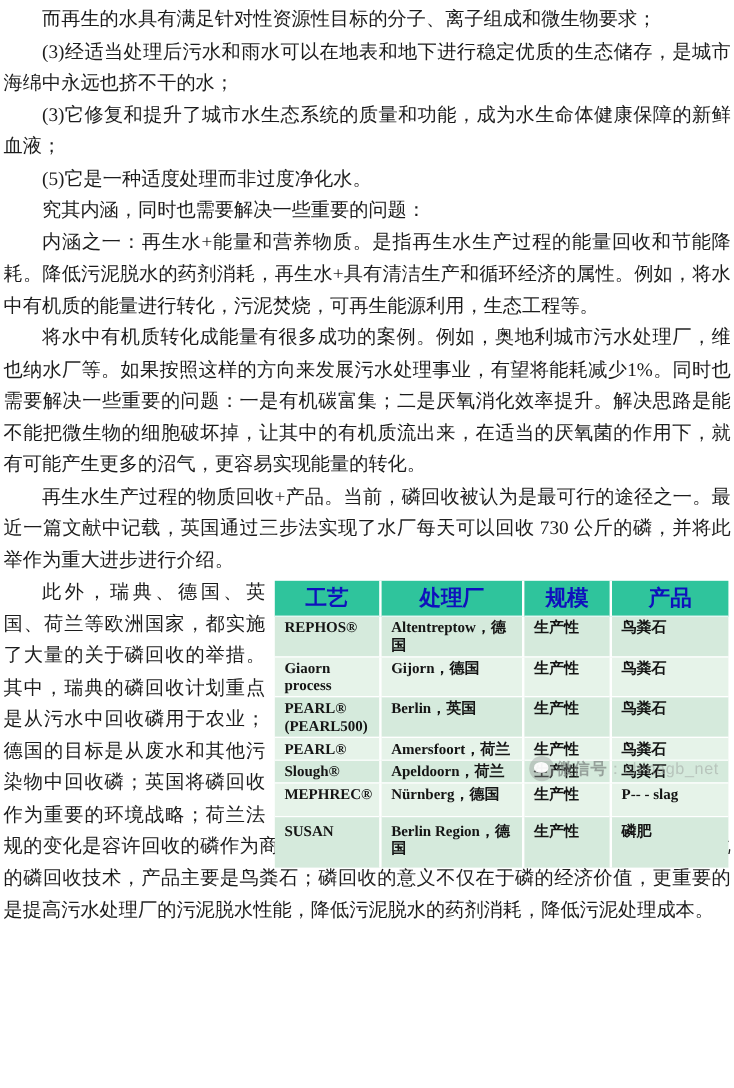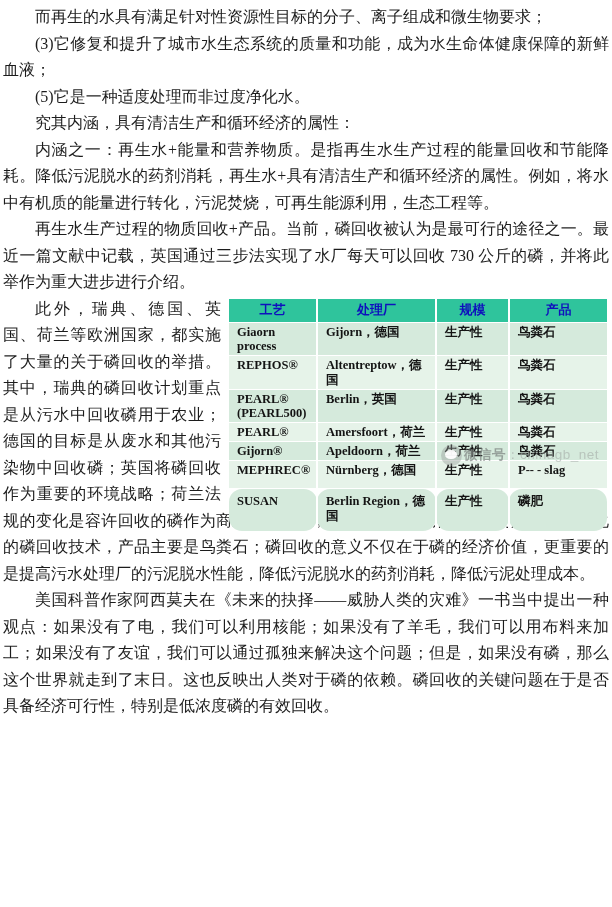--- a/index.html
+++ b/index.html
@@ -35,21 +35,21 @@
     border-collapse: collapse;
     width: 378px;
     table-layout: fixed;
     font-family: "Liberation Serif", "DejaVu Serif", serif;
   }
   table.ptable th {
     background: #2fc49c;
     color: #0f10bd;
     font-family: "Liberation Sans", "DejaVu Sans", sans-serif;
     font-weight: bold;
-    font-size: 13px;
+    font-size: 18px;
     text-align: center;
     padding: 2px 0 3px 0;
     height: 18px;
   }
   table.ptable td {
     font-size: 12.5px;
     line-height: 1.18;
     font-weight: bold;
     color: #141414;
     vertical-align: top;
@@ -59,21 +59,21 @@
   table.ptable th + th, table.ptable td + td { border-left: 2px solid #ffffff; }
   table.ptable tbody tr td { border-top: 1.5px solid #ffffff; }
   table.ptable tbody tr:nth-child(odd) td  { background: #d5eadc; }
   table.ptable tbody tr:nth-child(even) td { background: #e6f3e9; }
   table.ptable tbody tr:nth-child(1) td { height: 28px; }
   table.ptable tbody tr:nth-child(2) td { height: 15px; }
   table.ptable tbody tr:nth-child(3) td { height: 28px; }
   table.ptable tbody tr:nth-child(4) td { height: 15px; }
   table.ptable tbody tr:nth-child(5) td { height: 15px; }
   table.ptable tbody tr:nth-child(6) td { height: 24px; }
-  table.ptable tbody tr:nth-child(7) td { height: 36px; padding-top: 5px; border-radius: 13px; }
+  table.ptable tbody tr:nth-child(7) td { height: 36px; padding-top: 5px; }
   
   .watermark {
     position: absolute;
     left: 212px; top: 146px;
     display: flex; align-items: center;
     white-space: nowrap;
     pointer-events: none;
   }
   .wm-circle {
     width: 21px; height: 21px;
@@ -100,69 +100,71 @@
     text-align: right;
   }
   .wm-text .wm-light { color: rgba(160,165,162,0.55); font-weight: normal; }
 </style>
 </head>
 <body>
 
 <div class="page">
 
   <p class="para">而再生的水具有满足针对性资源性目标的分子、离子组成和微生物要求；</p>
+  <p class="para">(3)经适当处理后污水和雨水可以在地表和地下进行稳定优质的生态储存，是城市海绵中永远也挤不干的水；</p>
   <p class="para">(3)它修复和提升了城市水生态系统的质量和功能，成为水生命体健康保障的新鲜血液；</p>
   <p class="para">(5)它是一种适度处理而非过度净化水。</p>
-  <p class="para">究其内涵，具有清洁生产和循环经济的属性：</p>
+  <p class="para">究其内涵，同时也需要解决一些重要的问题：</p>
   <p class="para">内涵之一：再生水+能量和营养物质。是指再生水生产过程的能量回收和节能降耗。降低污泥脱水的药剂消耗，再生水+具有清洁生产和循环经济的属性。例如，将水中有机质的能量进行转化，污泥焚烧，可再生能源利用，生态工程等。</p>
+  <p class="para">将水中有机质转化成能量有很多成功的案例。例如，奥地利城市污水处理厂，维也纳水厂等。如果按照这样的方向来发展污水处理事业，有望将能耗减少1%。同时也需要解决一些重要的问题：一是有机碳富集；二是厌氧消化效率提升。解决思路是能不能把微生物的细胞破坏掉，让其中的有机质流出来，在适当的厌氧菌的作用下，就有可能产生更多的沼气，更容易实现能量的转化。</p>
   <p class="para">再生水生产过程的物质回收+产品。当前，磷回收被认为是最可行的途径之一。最近一篇文献中记载，英国通过三步法实现了水厂每天可以回收 730 公斤的磷，并将此举作为重大进步进行介绍。</p>
 
   <div class="tbl-float">
     <table class="ptable">
       <colgroup>
         <col style="width:88px">
           <col style="width:119px">
           <col style="width:73px">
           <col style="width:98px">
       </colgroup>
       <thead>
         <tr>
           <th>工艺</th>
           <th>处理厂</th>
           <th>规模</th>
           <th>产品</th>
         </tr>
       </thead>
       <tbody>
         <tr>
-          <td>Giaorn process</td>
-          <td>Gijorn，德国</td>
+          <td>REPHOS®</td>
+          <td>Altentreptow，德国</td>
           <td>生产性</td>
           <td>鸟粪石</td>
         </tr>
         <tr>
-          <td>REPHOS®</td>
-          <td>Altentreptow，德国</td>
+          <td>Giaorn process</td>
+          <td>Gijorn，德国</td>
           <td>生产性</td>
           <td>鸟粪石</td>
         </tr>
         <tr>
           <td>PEARL® (PEARL500)</td>
           <td>Berlin，英国</td>
           <td>生产性</td>
           <td>鸟粪石</td>
         </tr>
         <tr>
           <td>PEARL®</td>
           <td>Amersfoort，荷兰</td>
           <td>生产性</td>
           <td>鸟粪石</td>
         </tr>
         <tr>
-          <td>Gijorn®</td>
+          <td>Slough®</td>
           <td>Apeldoorn，荷兰</td>
           <td>生产性</td>
           <td>鸟粪石</td>
         </tr>
         <tr>
           <td>MEPHREC®</td>
           <td>Nürnberg，德国</td>
           <td>生产性</td>
           <td>P-- - slag</td>
         </tr>
@@ -175,15 +177,14 @@
       </tbody>
     </table>
 
     <div class="watermark">
       <span class="wm-circle"></span>
       <span class="wm-text"><span>微信号</span><span class="wm-light">：chinagb_net</span></span>
     </div>
   </div>
 
   <p class="para">此外，瑞典、德国、英国、荷兰等欧洲国家，都实施了大量的关于磷回收的举措。其中，瑞典的磷回收计划重点是从污水中回收磷用于农业；德国的目标是从废水和其他污染物中回收磷；英国将磷回收作为重要的环境战略；荷兰法规的变化是容许回收的磷作为商业性的磷肥。总结起来，欧洲磷回收的趋势是多元化的磷回收技术，产品主要是鸟粪石；磷回收的意义不仅在于磷的经济价值，更重要的是提高污水处理厂的污泥脱水性能，降低污泥脱水的药剂消耗，降低污泥处理成本。</p>
-  <p class="para">美国科普作家阿西莫夫在《未来的抉择——威胁人类的灾难》一书当中提出一种观点：如果没有了电，我们可以利用核能；如果没有了羊毛，我们可以用布料来加工；如果没有了友谊，我们可以通过孤独来解决这个问题；但是，如果没有磷，那么这个世界就走到了末日。这也反映出人类对于磷的依赖。磷回收的关键问题在于是否具备经济可行性，特别是低浓度磷的有效回收。</p>
 
 </div>
 
 </body></html>

